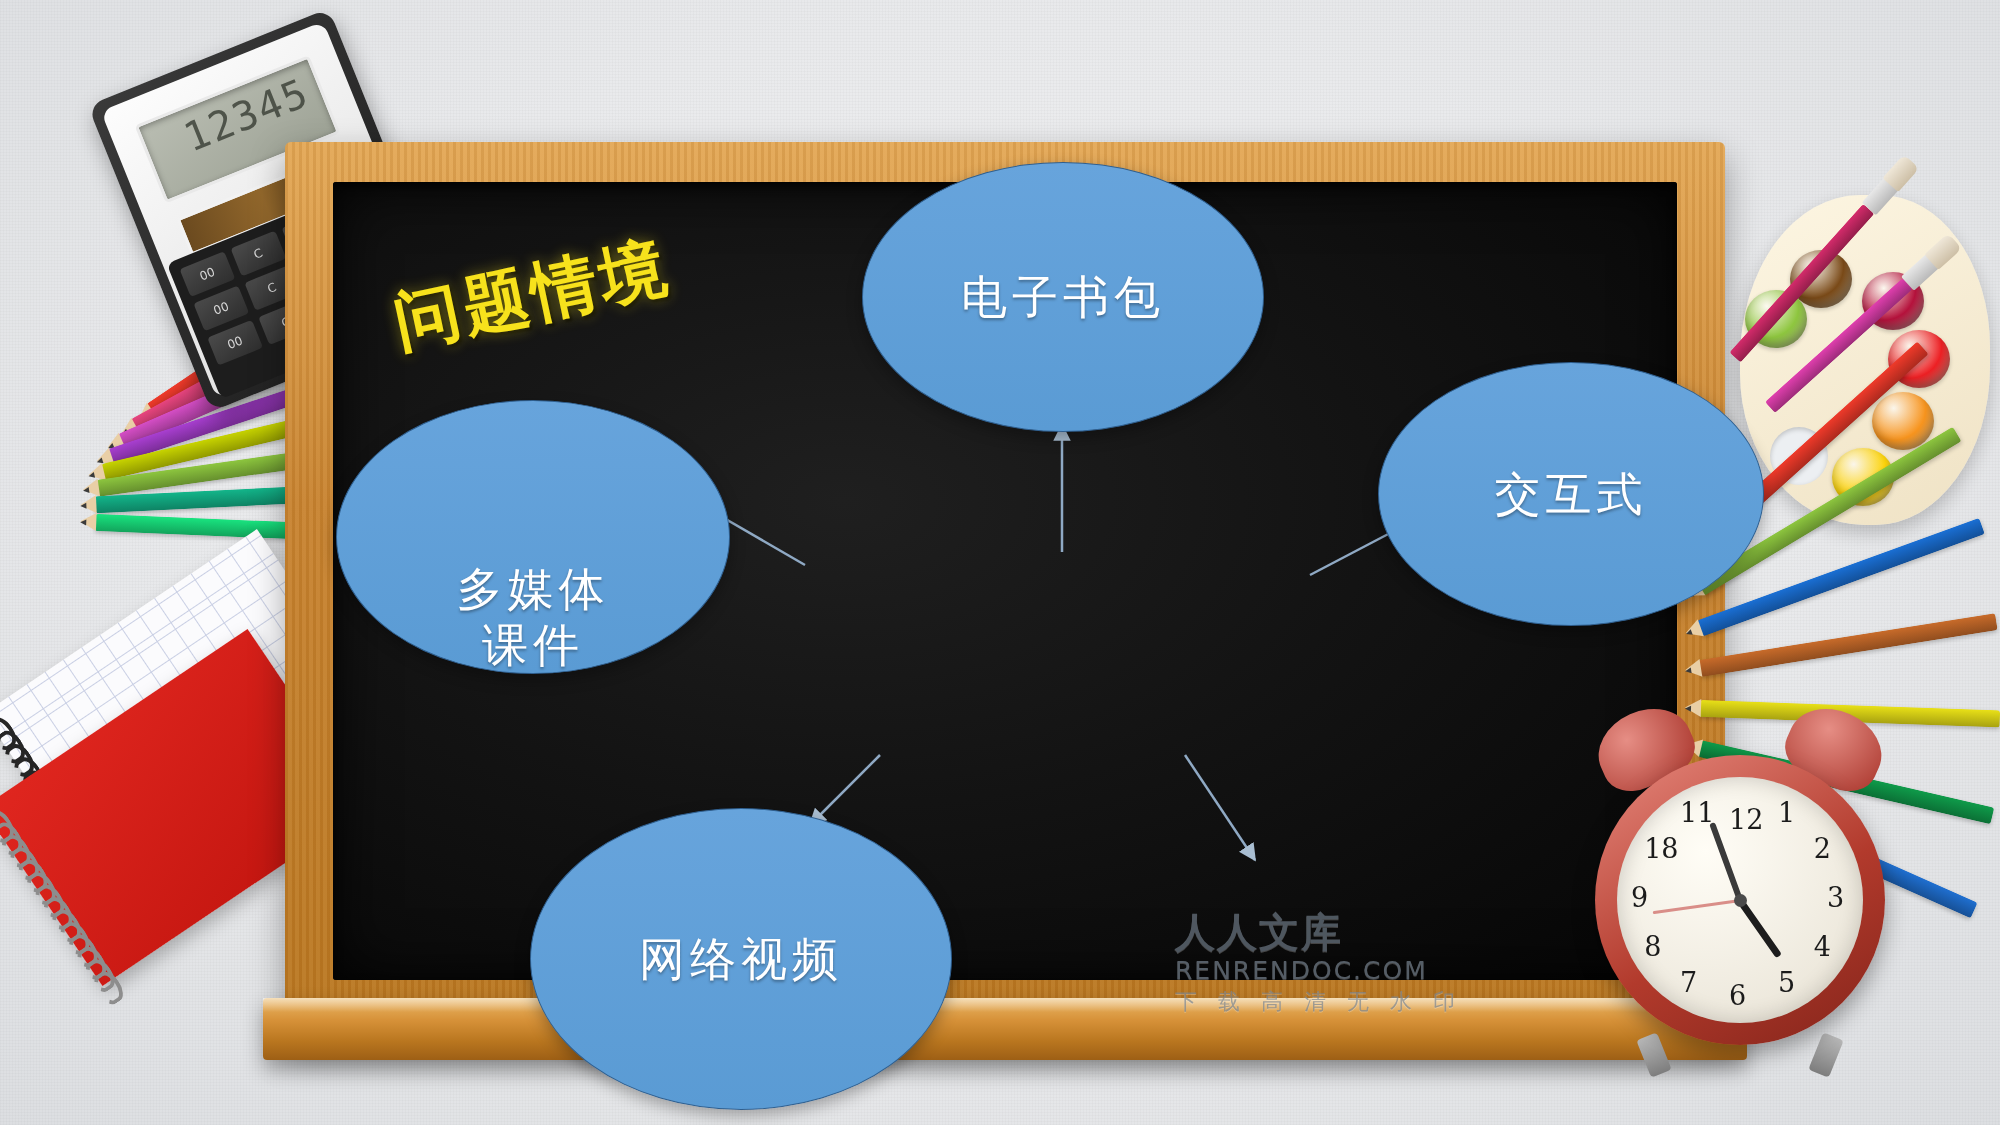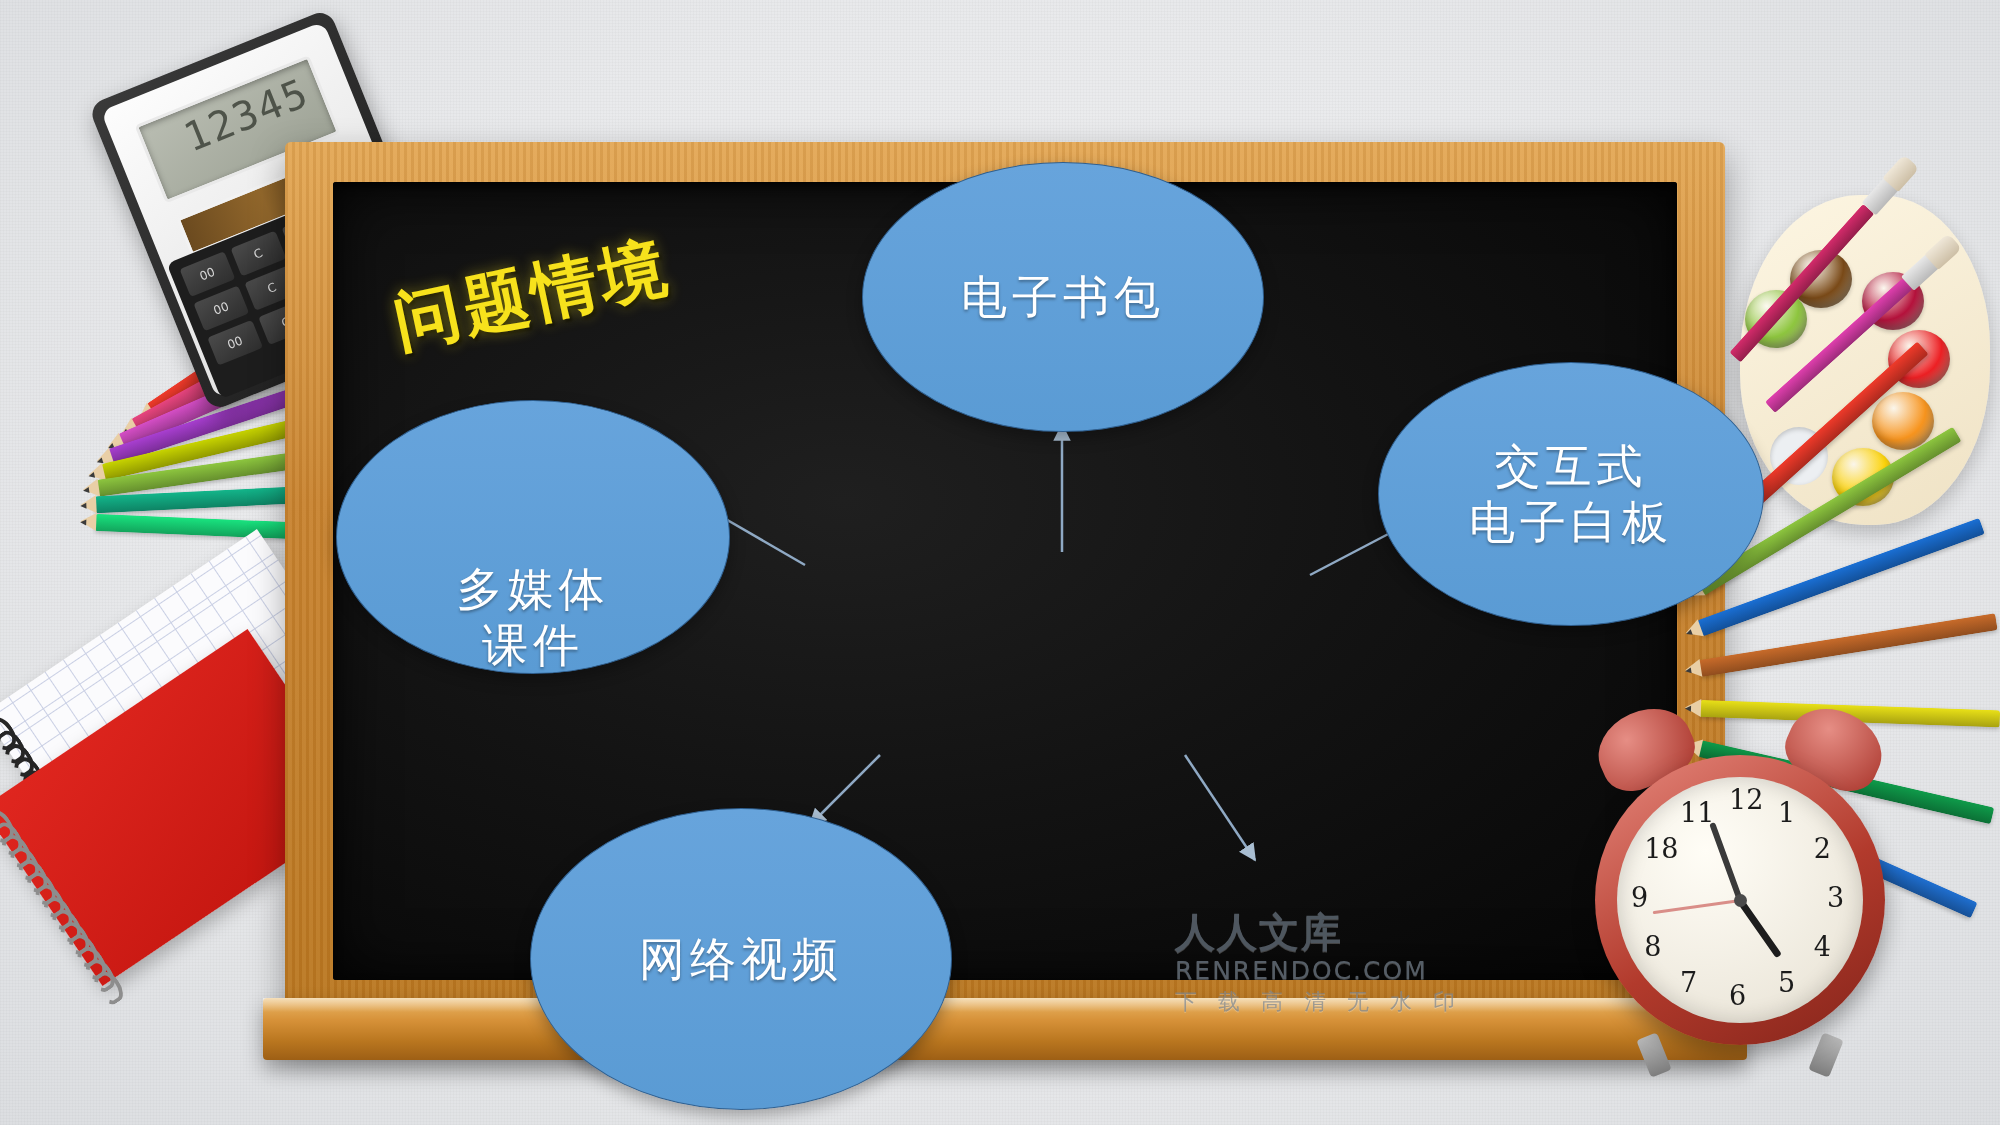--- a/index.html
+++ b/index.html
@@ -280,21 +280,21 @@
     </svg>
 
     <div id="title-rotated">问题情境</div>
 
     <div class="node-oval" id="node-top" style="left:862px;top:162px;width:400px;height:268px;">
       <span>电子书包</span>
     </div>
 
     <div class="node-oval" id="node-right" style="left:1378px;top:362px;width:384px;height:262px;">
       <span>
-        <span>交互式</span><br><span>电子白板</span>
+        <span>交互式</span><br>
       </span>
     </div>
 
     <div class="node-oval" id="node-left" style="left:336px;top:400px;width:392px;height:272px;align-items:flex-end;">
       <span>
         <span>多媒体</span><br><span>课件</span>
       </span>
     </div>
 
     <div class="node-oval" id="node-bl" style="left:530px;top:808px;width:420px;height:300px;">
@@ -362,21 +362,21 @@
       <div class="bell" style="left:2px;transform:rotate(-24deg);"></div>
       <div class="bell" style="right:2px;transform:rotate(24deg);"></div>
       <div class="foot" style="left:48px;transform:rotate(-22deg);"></div>
       <div class="foot" style="right:48px;transform:rotate(22deg);"></div>
       <div class="ring"></div>
       <div class="face" id="clock-face">
         <div class="hand" id="h-hour" style="width: 68px; height: 7px; background: rgb(29, 29, 29); transform: rotate(55deg); margin-top: -3.5px;"></div>
         <div class="hand" id="h-min" style="width: 82px; height: 6px; background: rgb(58, 58, 58); transform: rotate(250deg); margin-top: -3px;"></div>
         <div class="hand" id="h-sec" style="width: 88px; height: 3px; background: rgb(217, 142, 136); transform: rotate(172deg); margin-top: -1.5px;"></div>
         <div class="pivot"></div>
-      <div class="num" style="transform: translate(-11px, -116px);">12</div>
+      <div class="num" style="transform: translate(-11px, -116px); margin-top: 20px;">12</div>
           <div class="num" style="transform: translate(38px, -102.87px);">1</div>
           <div class="num" style="transform: translate(73.8705px, -67px);">2</div>
           <div class="num" style="transform: translate(87px, -18px);">3</div>
           <div class="num" style="transform: translate(73.8705px, 31px);">4</div>
           <div class="num" style="transform: translate(38px, 66.8705px);">5</div>
           <div class="num" style="transform: translate(-11px, 80px);">6</div>
           <div class="num" style="transform: translate(-60px, 66.8705px);">7</div>
           <div class="num" style="transform: translate(-95.8705px, 31px);">8</div>
           <div class="num" style="transform: translate(-109px, -18px);">9</div>
           <div class="num" style="transform: translate(-95.8705px, -67px);">18</div>

